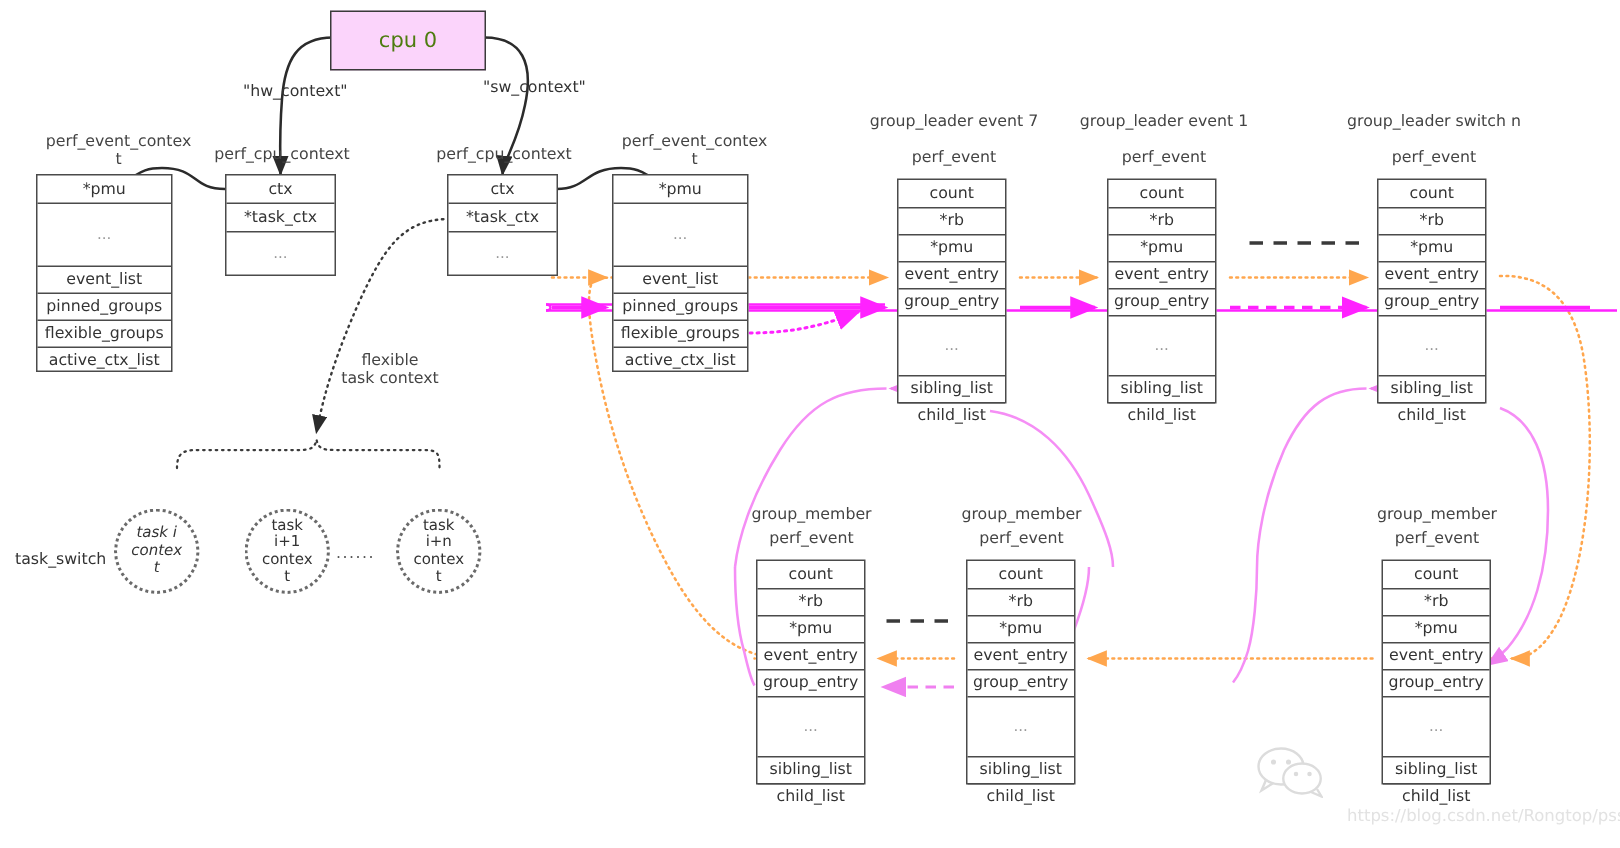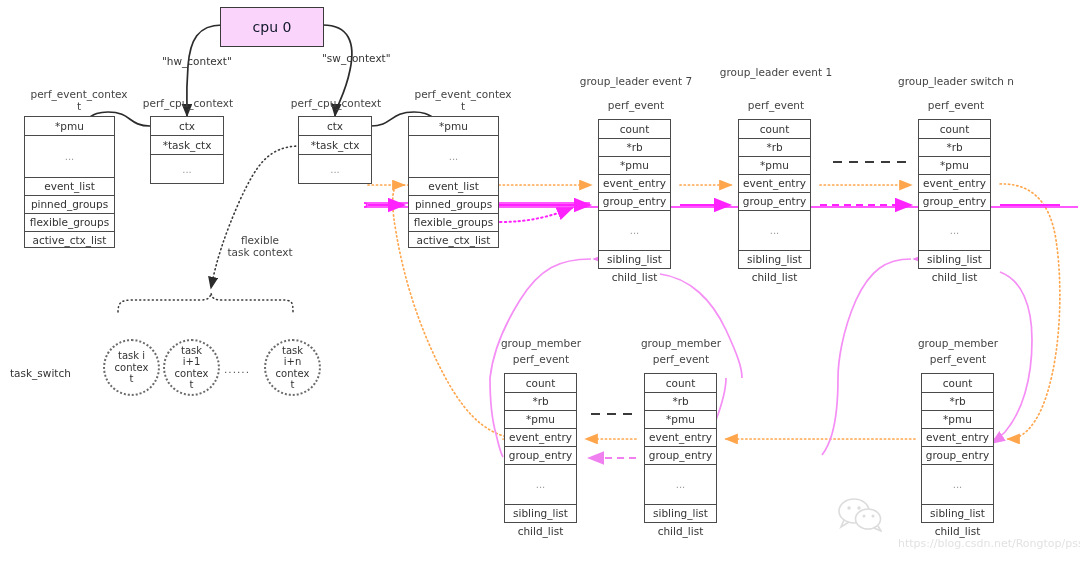--- a/index.html
+++ b/index.html
@@ -52,21 +52,21 @@
   }
   .cpubox{
     position:absolute;
     background:#fbd4fb;
     border:1.7px solid #3a3a3a;
     box-sizing:border-box;
     display:flex;
     align-items:center;
     justify-content:center;
     font-size:14px;
-    color:#0f172a;
+    color:#4d7c0f;
     z-index:3;
   }
   .edgelabel{
     position:absolute;
     font-size:10.5px;
     color:#333;
     z-index:4;
     white-space:nowrap;
   }
   .taskcircle{
@@ -253,21 +253,21 @@
     <div class="row" style="height:18px;">event_list</div>
     <div class="row" style="height:18px;">pinned_groups</div>
     <div class="row" style="height:18px;">flexible_groups</div>
     <div class="row" style="height:17px;">active_ctx_list</div>
   </div>
 
   <div class="caption" style="left:214px;top:234px;width:92px;">flexible
 task context</div>
 
   <div class="plaintext" style="left:10px;top:367px;">task_switch</div>
-  <div class="taskcircle" style="left:103px;top:339px;width:57px;height:57px;">
+  <div class="taskcircle" style="left:76px;top:339px;width:57px;height:57px;font-style:italic;">
     <span>task i
 contex
 t</span>
   </div>
   <div class="taskcircle" style="left:163px;top:339px;width:57px;height:57px;">
     <span>task
 i+1
 contex
 t</span>
   </div>
@@ -285,21 +285,21 @@
     <div class="row" style="height:19px;">count</div>
     <div class="row" style="height:18px;">*rb</div>
     <div class="row" style="height:18px;">*pmu</div>
     <div class="row" style="height:18px;">event_entry</div>
     <div class="row" style="height:18px;">group_entry</div>
     <div class="row ellipsis" style="height:40px;">...</div>
     <div class="row" style="height:18px;">sibling_list</div>
     <div class="row" style="height:17px;">child_list</div>
   </div>
 
-  <div class="caption" style="left:718px;top:66px;width:116px;">group_leader event 1</div>
+  <div class="caption" style="left:718px;top:75px;width:116px;">group_leader event 1</div>
   <div class="caption" style="left:718px;top:99px;width:116px;">perf_event</div>
   <div class="struct" style="left:738px;top:119px;width:73px;height:150px;">
     <div class="row" style="height:19px;">count</div>
     <div class="row" style="height:18px;">*rb</div>
     <div class="row" style="height:18px;">*pmu</div>
     <div class="row" style="height:18px;">event_entry</div>
     <div class="row" style="height:18px;">group_entry</div>
     <div class="row ellipsis" style="height:40px;">...</div>
     <div class="row" style="height:18px;">sibling_list</div>
     <div class="row" style="height:17px;">child_list</div>

